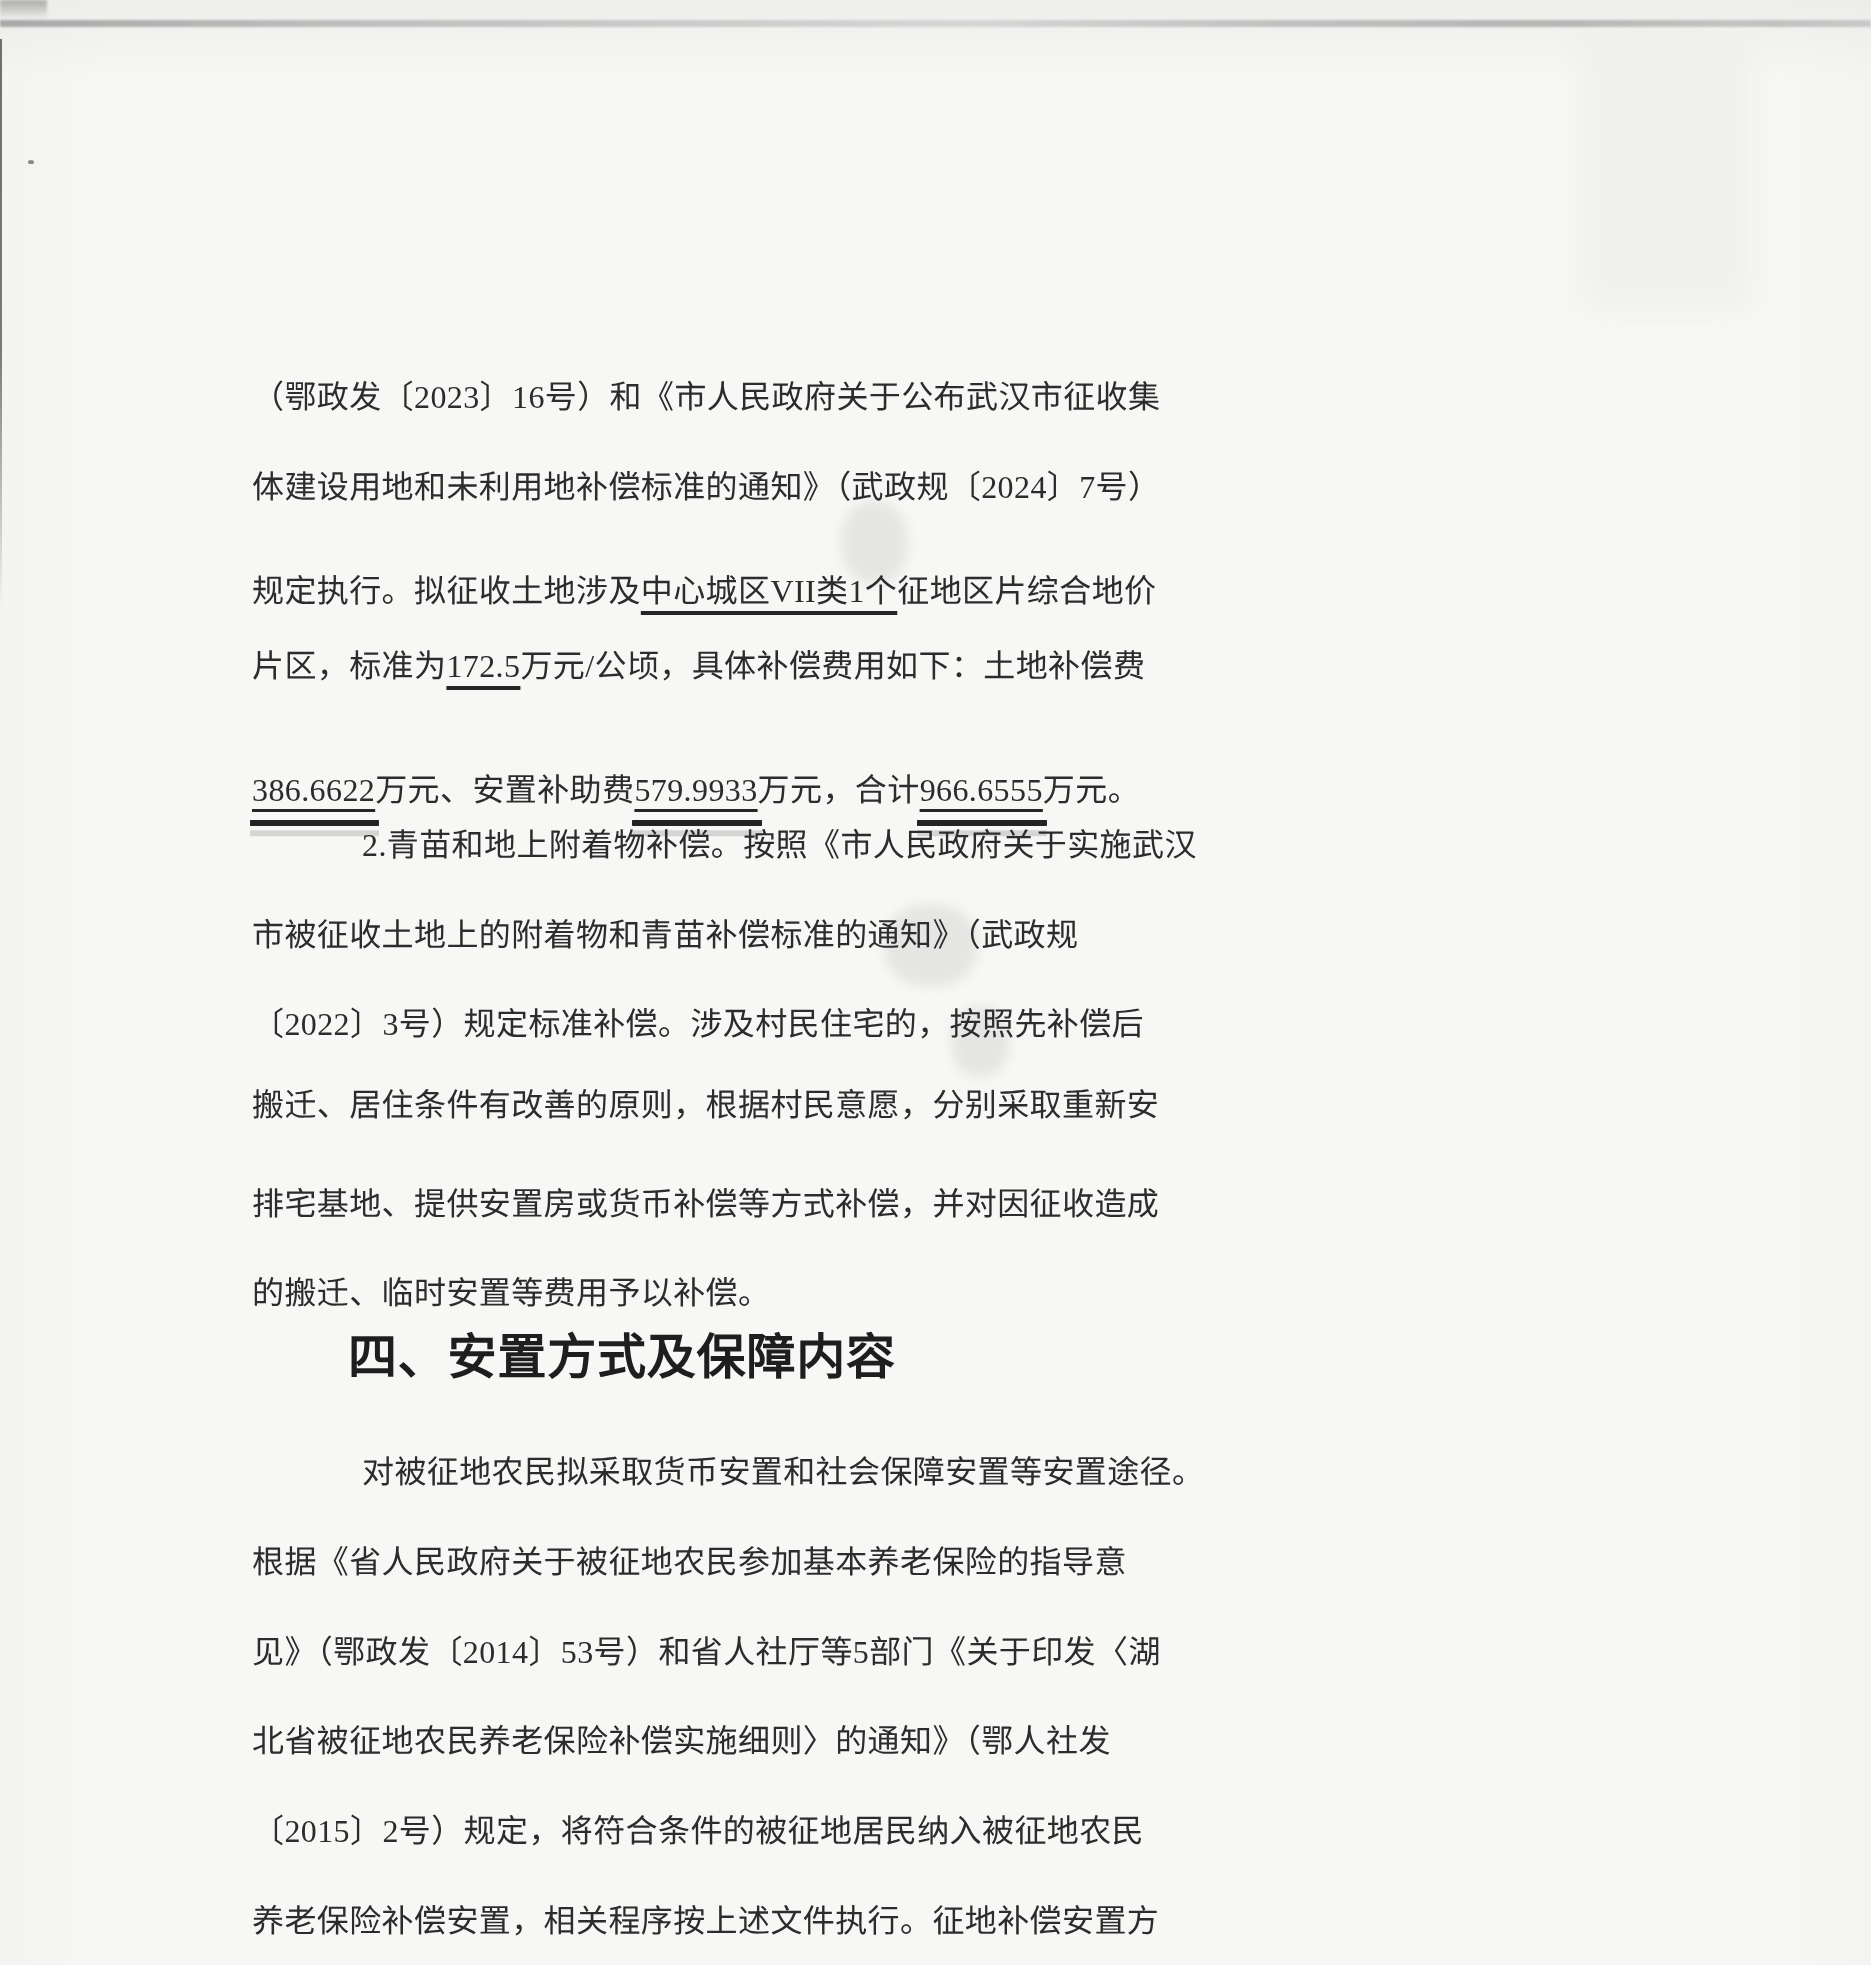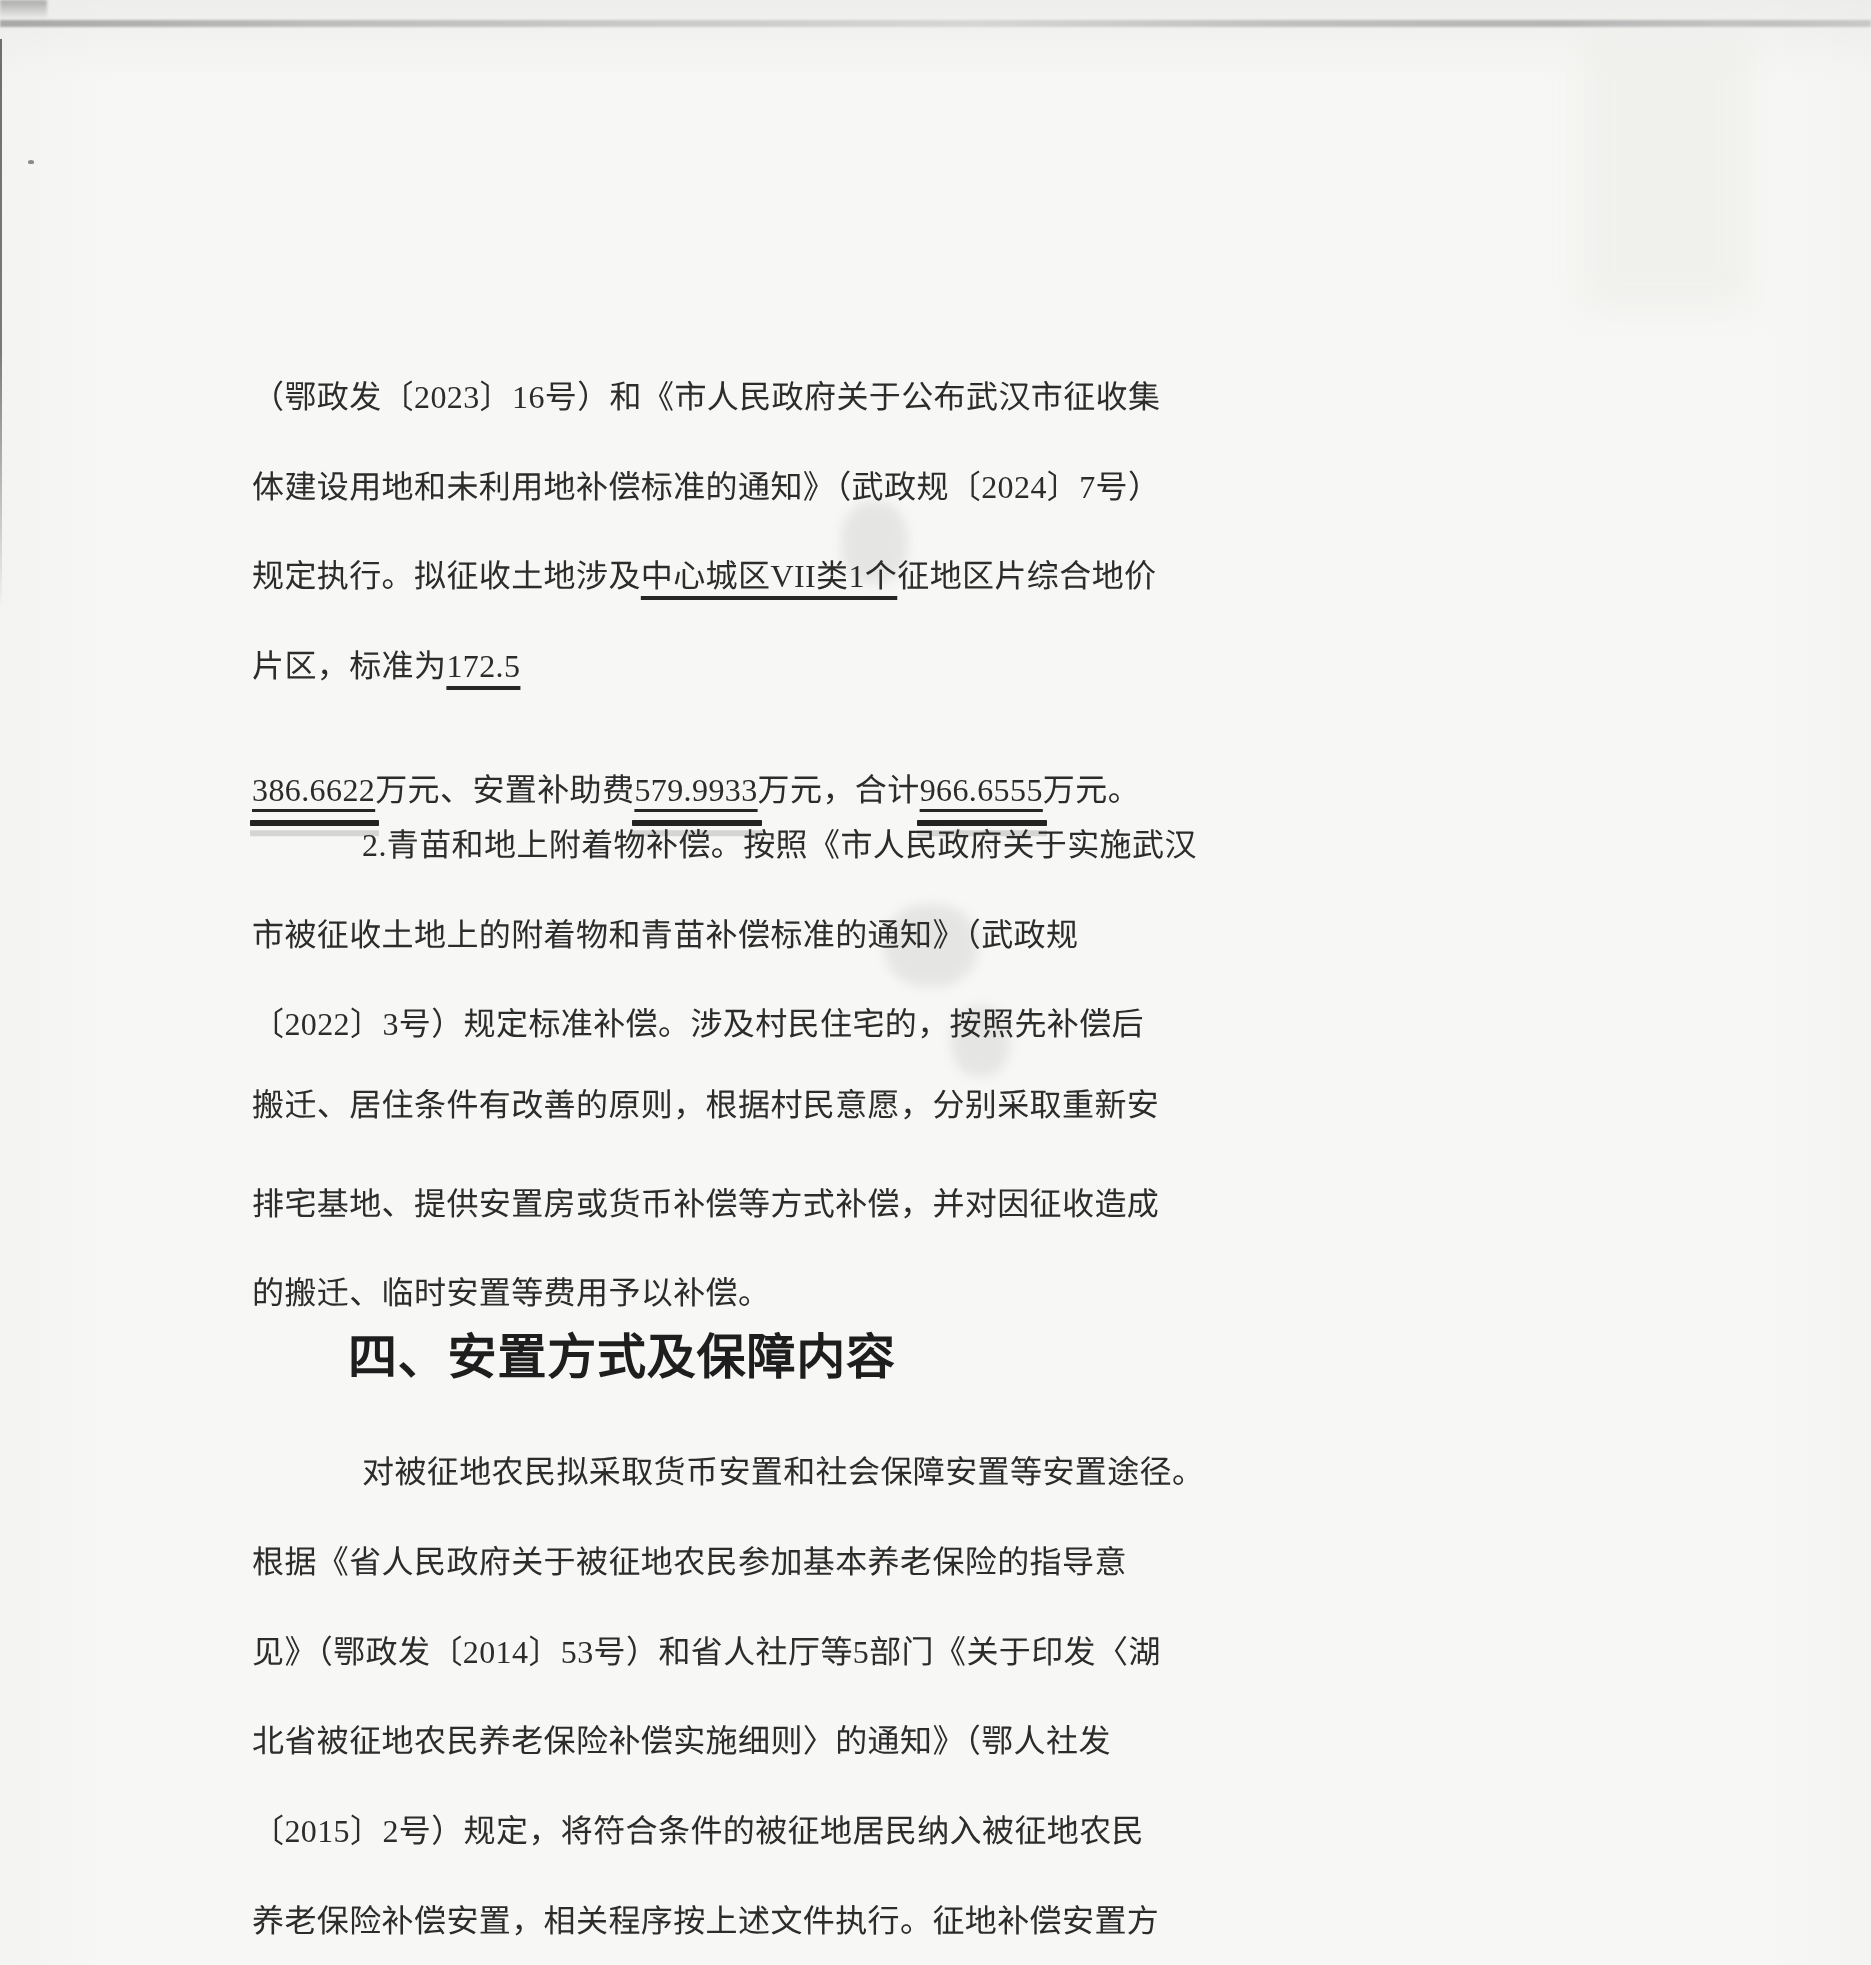--- a/index.html
+++ b/index.html
@@ -117,28 +117,29 @@
   <div class="smudge smudge-2"></div>
   <div class="smudge smudge-3"></div>
 
   <div class="text-block" id="text-block">
       <div class="line" style="top: 352px;">
         <span class="seg-plain">（鄂政发〔2023〕16号）和《市人民政府关于公布武汉市征收集</span>
       </div>
       <div class="line" style="top: 442px;">
         <span class="seg-plain">体建设用地和未利用地补偿标准的通知》（武政规〔2024〕7号）</span>
       </div>
-      <div class="line" style="top: 531px;">
+      <div class="line" style="top: 546px;">
         <span class="seg-plain">规定执行。拟征收土地涉及</span>
         <span class="seg-thin">中心城区VII类1个</span>
         <span class="seg-plain">征地区片综合地价</span>
       </div>
       <div class="line" style="top: 621px;">
         <span class="seg-plain">片区，标准为</span>
         <span class="seg-thin">172.5</span>
+        <span class="seg-plain">万元/公顷，具体补偿费用如下：土地补偿费</span>
       </div>
       <div class="line" style="top: 745px;">
         <span class="seg-double">386.6622</span>
         <span class="seg-plain">万元、安置补助费</span>
         <span class="seg-double">579.9933</span>
         <span class="seg-plain">万元，合计</span>
         <span class="seg-double">966.6555</span>
         <span class="seg-plain">万元。</span>
       </div>
       <div class="line indent" style="top: 800px;">

